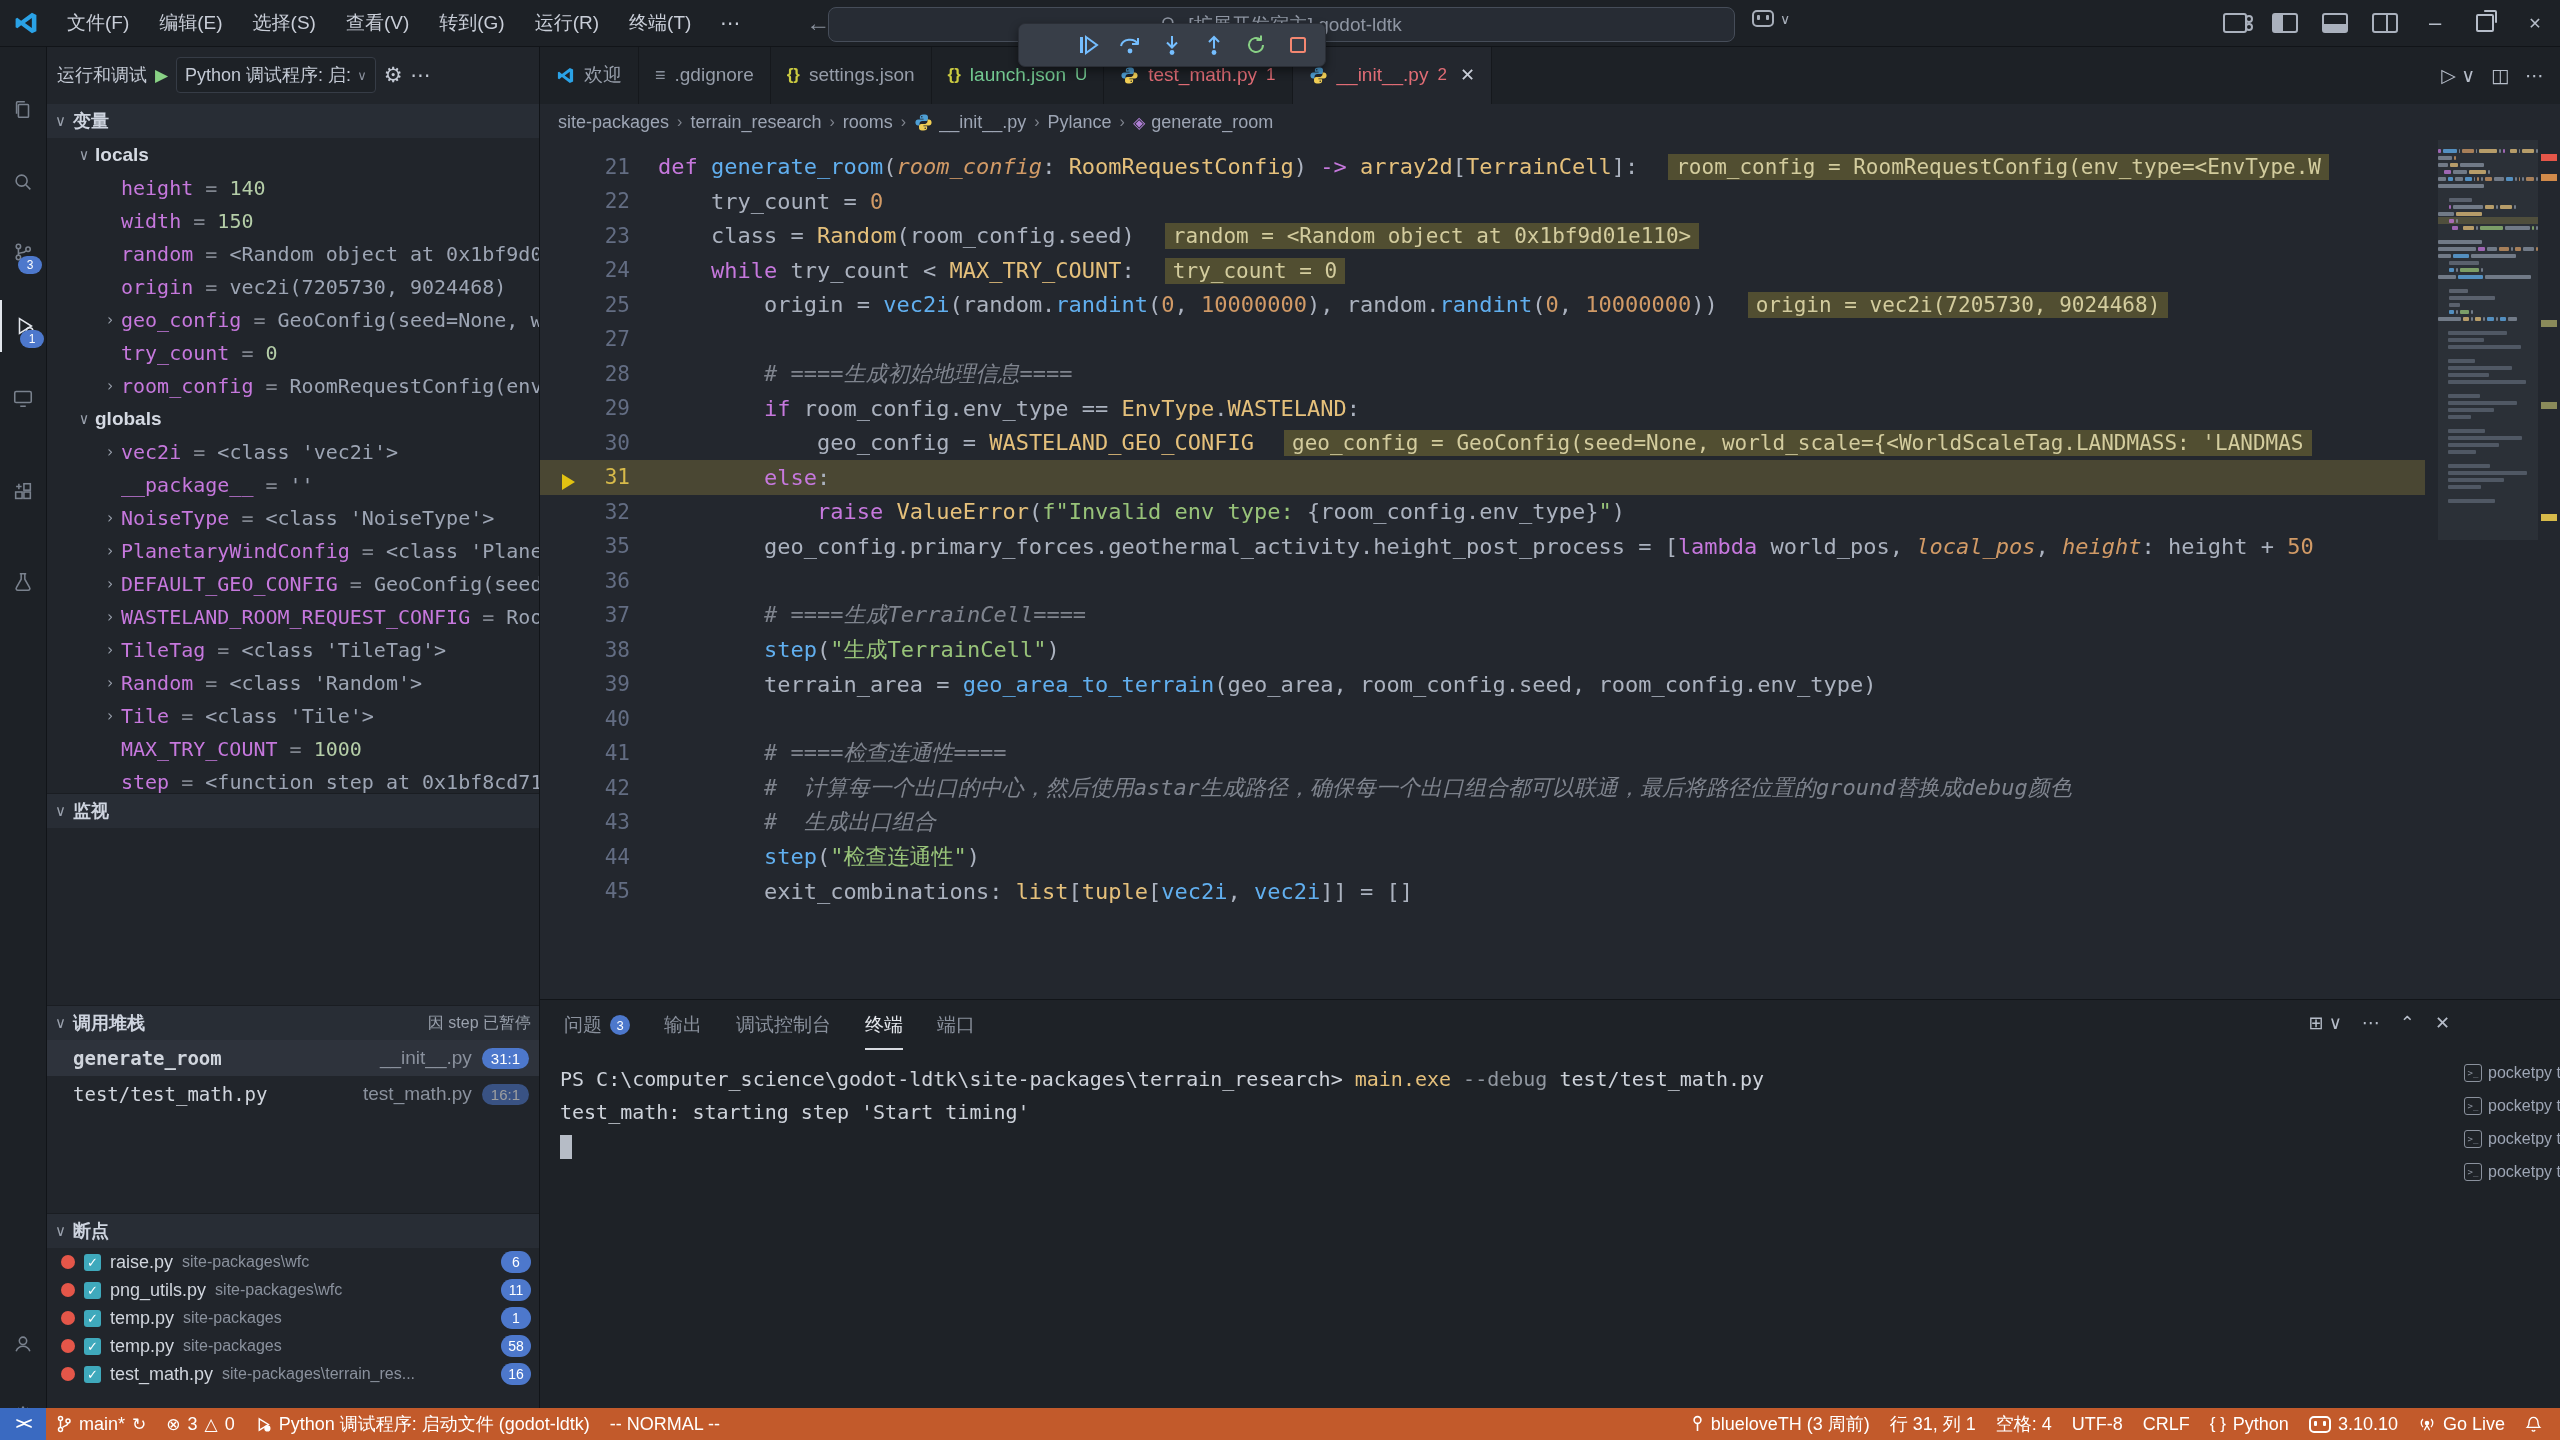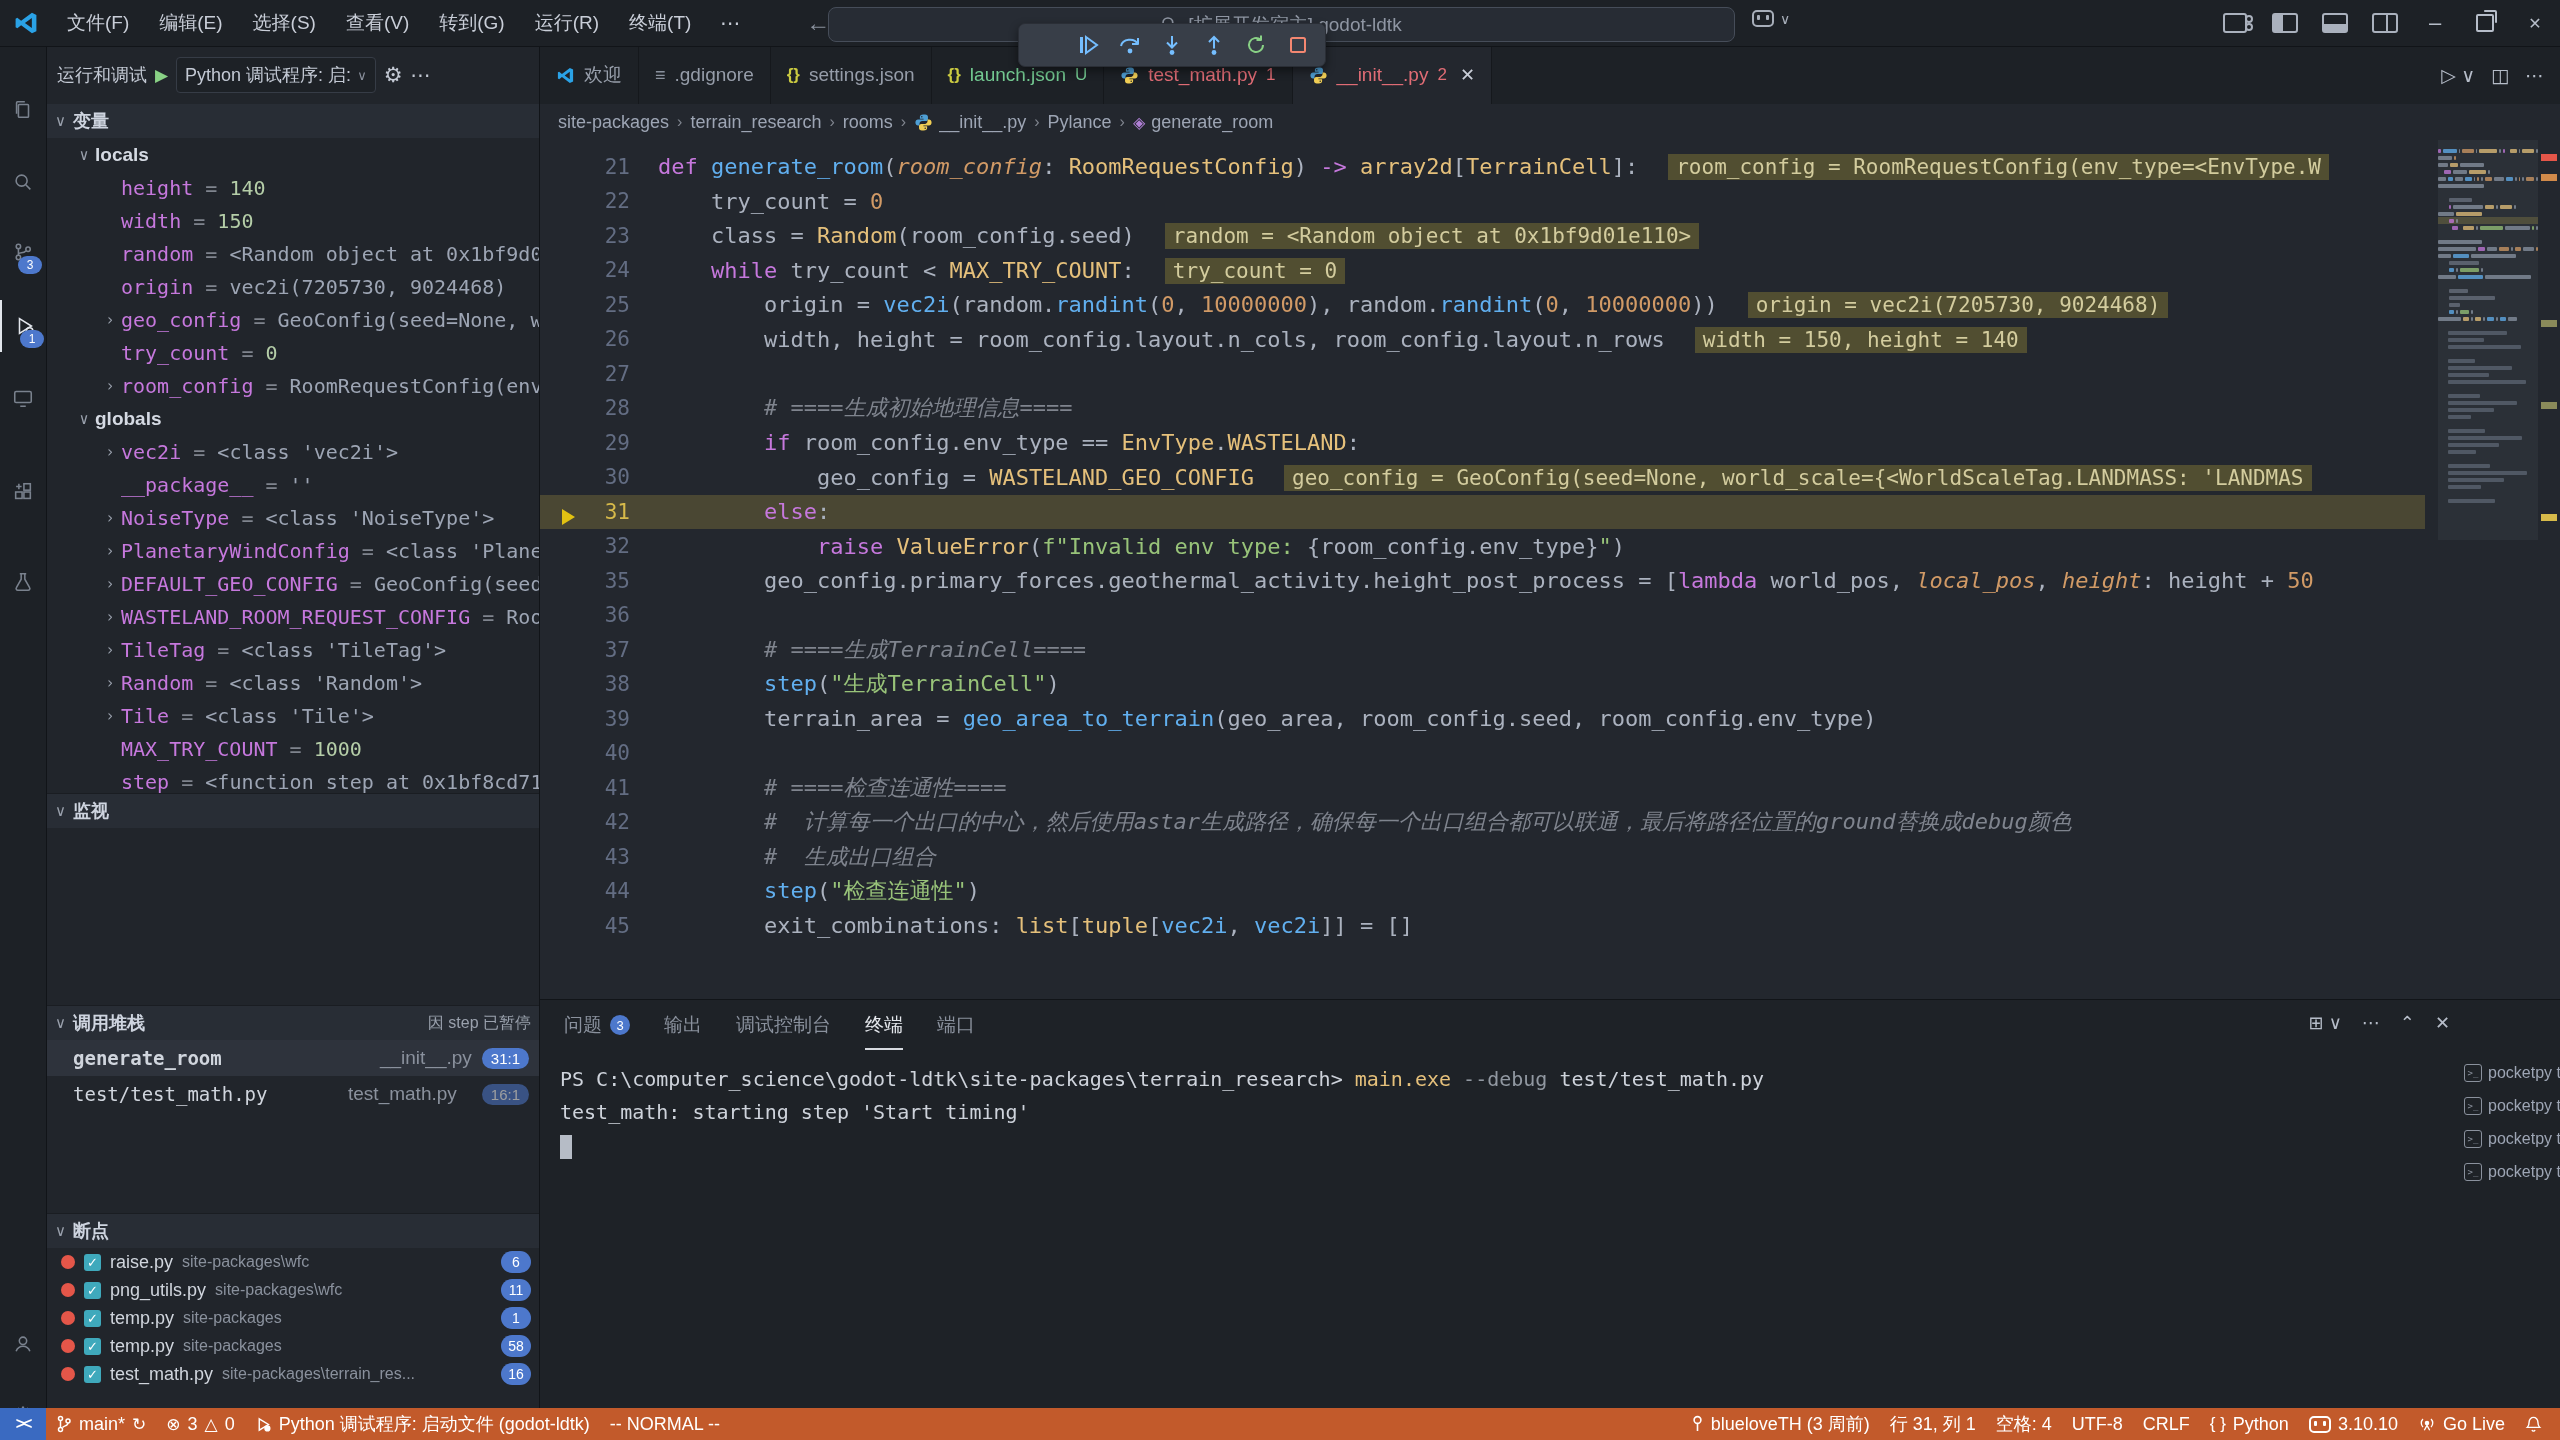--- a/index.html
+++ b/index.html
@@ -63,21 +63,21 @@
   .var-scope{font-weight:bold;color:#d5dae3;font-size:19px;}
   .var-name{color:#c678dd;}
   .var-eq{color:#7f848e;}
   .val-num{color:#b5cea8;}
   .val-obj{color:#9da5b4;}
   #watch-body{height:177px;flex:none;}
   .frame-row{height:36px;display:flex;align-items:center;padding:0 10px 0 26px;font-size:19px;color:#d0d5dd;}
   .frame-row.active{background:#2e333c;}
   .frame-file{margin-left:auto;color:#8a919d;margin-right:10px;}
   .frame-badge{background:#4d78cc;color:#fff;border-radius:12px;font-size:15px;padding:2px 9px;}
-  .frame-badge.dim{opacity:.55;margin-left:15px;}
+  .frame-badge.dim{opacity:.55;}
   #cs-body{height:173px;flex:none;}
   .bp-row{height:28px;display:flex;align-items:center;gap:9px;padding:0 8px 0 14px;font-size:18px;white-space:nowrap;overflow:hidden;}
   .bp-dot{width:14px;height:14px;border-radius:50%;background:#e45649;flex:none;}
   .bp-check{width:17px;height:17px;border-radius:3px;background:#3fa9bc;color:#fff;font-size:13px;display:flex;
             align-items:center;justify-content:center;flex:none;}
   .bp-file{color:#d0d5dd;}
   .bp-path{color:#8a919d;font-size:16px;overflow:hidden;text-overflow:ellipsis;}
   .bp-badge{margin-left:auto;background:#4d78cc;color:#fff;border-radius:11px;min-width:22px;height:22px;
             font-size:14px;display:flex;align-items:center;justify-content:center;padding:0 4px;flex:none;}
 
@@ -664,26 +664,20 @@
             <div class="cline"><span class="tk-pl">    </span><span class="tk-kw">while</span><span class="tk-pl"> try_count &lt; </span><span class="tk-ty">MAX_TRY_COUNT</span><span class="tk-pl">:</span><span class="inline-val mono">try_count = 0</span></div>
           </div>
           <div class="crow">
             <div class="gutter">
               <div class="lnum">25</div>
             </div>
             <div class="cline"><span class="tk-pl">        origin = </span><span class="tk-fn">vec2i</span><span class="tk-pl">(random.</span><span class="tk-fn">randint</span><span class="tk-pl">(</span><span class="tk-nu">0</span><span class="tk-pl">, </span><span class="tk-nu">10000000</span><span class="tk-pl">), random.</span><span class="tk-fn">randint</span><span class="tk-pl">(</span><span class="tk-nu">0</span><span class="tk-pl">, </span><span class="tk-nu">10000000</span><span class="tk-pl">))</span><span class="inline-val mono">origin = vec2i(7205730, 9024468)</span></div>
           </div>
           <div class="crow">
             <div class="gutter">
-              <div class="lnum">26</div>
-            </div>
-            <div class="cline"><span class="tk-pl">        width, height = room_config.layout.n_cols, room_config.layout.n_rows</span><span class="inline-val mono">width = 150, height = 140</span></div>
-          </div>
-          <div class="crow">
-            <div class="gutter">
               <div class="lnum">27</div>
             </div>
             <div class="cline"></div>
           </div>
           <div class="crow">
             <div class="gutter">
               <div class="lnum">28</div>
             </div>
             <div class="cline"><span class="tk-pl">        </span><span class="tk-cm"># ====生成初始地理信息====</span></div>
           </div>

